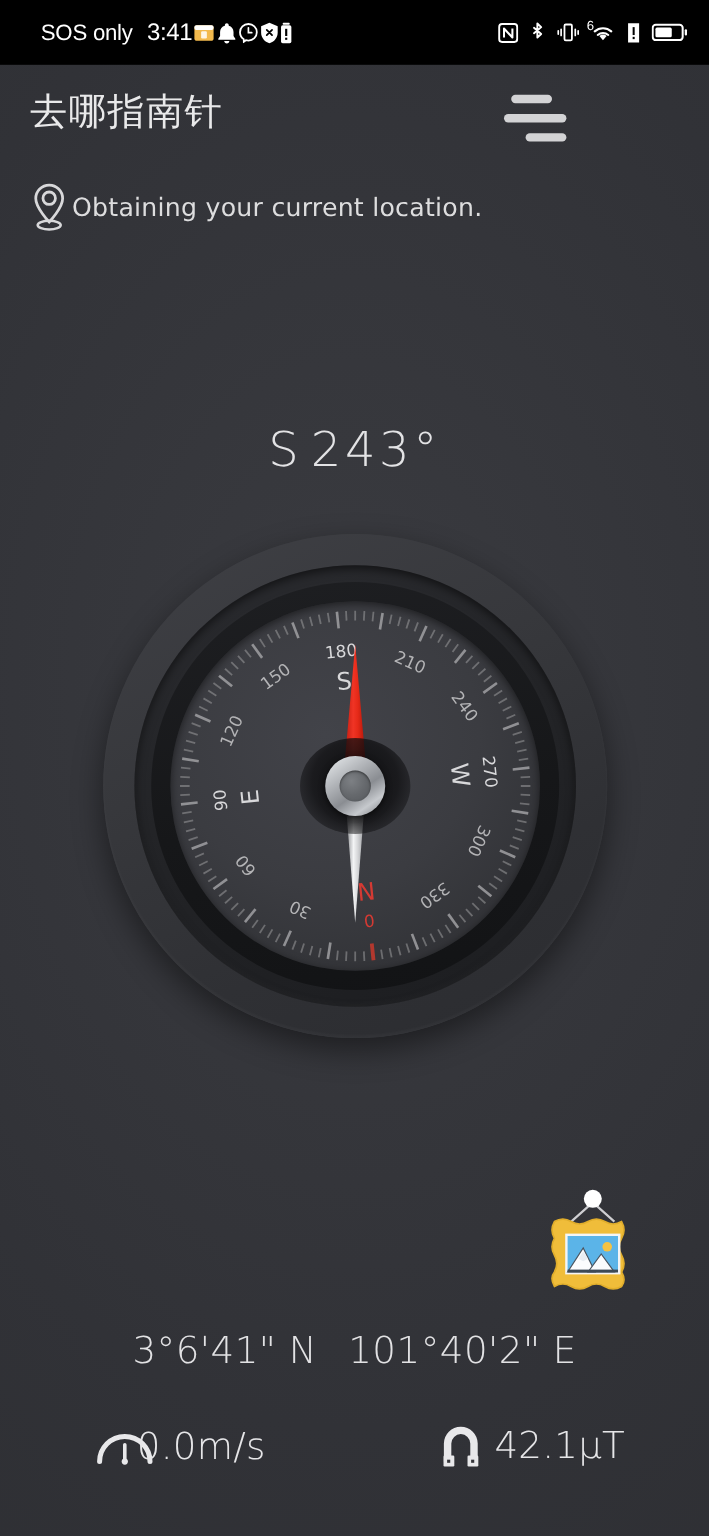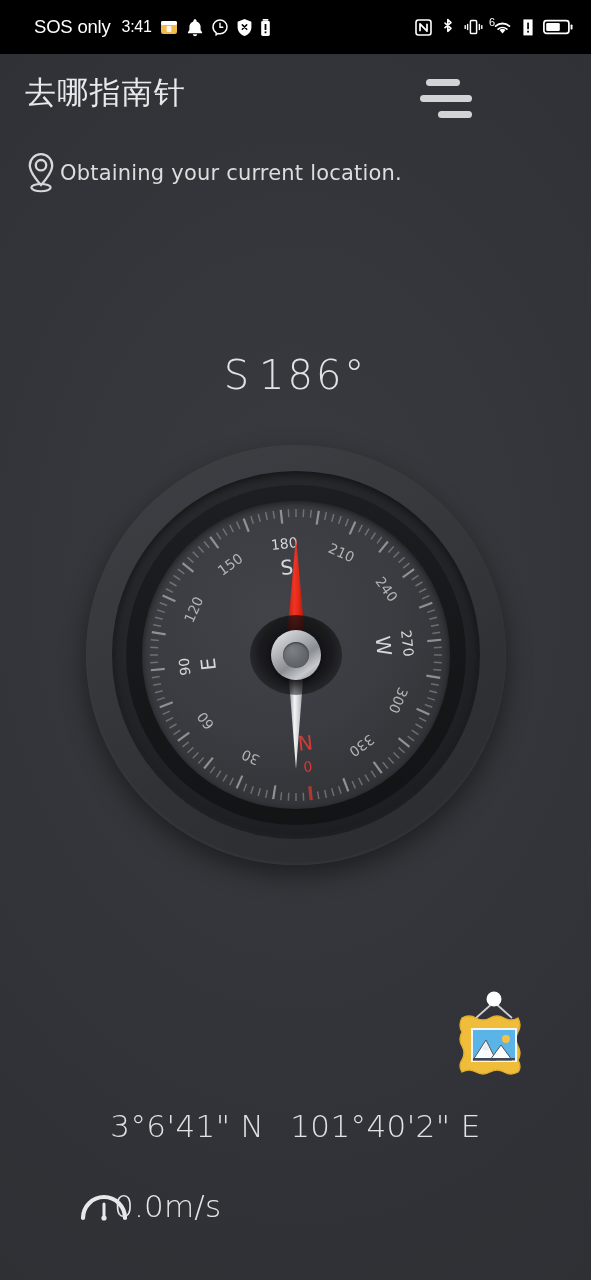--- a/index.html
+++ b/index.html
@@ -19,24 +19,24 @@
 
   
   .statusbar{
     position:absolute;top:0;left:0;width:591px;height:54px;
     background:#000;
     display:flex;align-items:center;
     box-sizing:border-box;
     padding:0 18px 0 34px;
     color:#fff;
   }
-  .sb-left{display:flex;align-items:center;gap:7px;}
+  .sb-left{display:flex;align-items:center;}
   .sb-right{display:flex;align-items:center;gap:9px;margin-left:auto;}
   .sos{font-size:18.5px;letter-spacing:-.2px;font-weight:400;}
-  .clock{font-size:16px;font-weight:500;margin-left:4px;letter-spacing:-.3px;}
+  .clock{font-size:20px;font-weight:500;margin-left:12px;letter-spacing:-.3px;}
   .sb-ic{display:block;}
 
   
   .appbar{
     position:absolute;top:54px;left:0;width:498px;height:86px;
   }
   .app-title{
     position:absolute;left:25px;top:18px;
     font-size:31px;color:#e9e9ea;letter-spacing:1.2px;
     font-family:"DejaVu Sans","Liberation Sans",sans-serif;
@@ -237,21 +237,21 @@
   <div class="locrow">
     <svg width="38" height="46" viewBox="0 0 38 46">
       <path d="M19 4.2c-6.2 0-11.2 5-11.2 11.2 0 7.8 11.2 19.6 11.2 19.6s11.2-11.8 11.2-19.6c0-6.2-5-11.2-11.2-11.2z" fill="none" stroke="#d8d8da" stroke-width="2.3"></path>
       <circle cx="19" cy="15.2" r="5.2" fill="none" stroke="#d8d8da" stroke-width="2.3"></circle>
       <ellipse cx="19" cy="37.6" rx="9.6" ry="3.6" fill="none" stroke="#d8d8da" stroke-width="2.1"></ellipse>
     </svg>
     <span class="loctext">Obtaining your current location.</span>
   </div>
 
   <div class="heading">
-    <span class="dir">S</span><span>186°</span>
+    <span class="dir">S</span><span>243°</span>
   </div>
 
   <div class="compass-wrap">
     <div class="bezel-outer"></div>
     <div class="bezel-mid"></div>
     <div class="bezel-ring"></div>
 
     <div class="dial">
       <svg width="308" height="308" viewBox="0 0 308 308">
         <g id="dial-rot" transform="rotate(-186 154 154)">
@@ -457,15 +457,25 @@
   <div class="sensors">
     <div class="sensor speed">
       <svg width="52" height="40" viewBox="0 0 52 40">
         <path d="M5 32 A21 21 0 0 1 47 32" fill="none" stroke="#e8e8ea" stroke-width="4.2" stroke-linecap="round"></path>
         <path d="M26 32 L26 18" stroke="#e8e8ea" stroke-width="3" stroke-linecap="round"></path>
         <circle cx="26" cy="32" r="2.6" fill="#e8e8ea"></circle>
       </svg>
       <span class="val">0.0m/s</span>
     </div>
 
+    <div class="sensor mag">
+      <svg width="34" height="38" viewBox="0 0 34 38">
+        <path d="M6 32 V17 a11 11 0 0 1 22 0 V32" fill="none" stroke="#e8e8ea" stroke-width="6.2"></path>
+        <rect x="2.6" y="27" width="9" height="9" rx="1" fill="#e8e8ea"></rect>
+        <rect x="22.6" y="27" width="9" height="9" rx="1" fill="#e8e8ea"></rect>
+        <rect x="5.6" y="30.4" width="2.6" height="2.6" fill="#333438"></rect>
+        <rect x="25.6" y="30.4" width="2.6" height="2.6" fill="#333438"></rect>
+      </svg>
+      <span class="val">42.1μT</span>
+    </div>
   </div>
 
 </div>
 
 </body></html>

